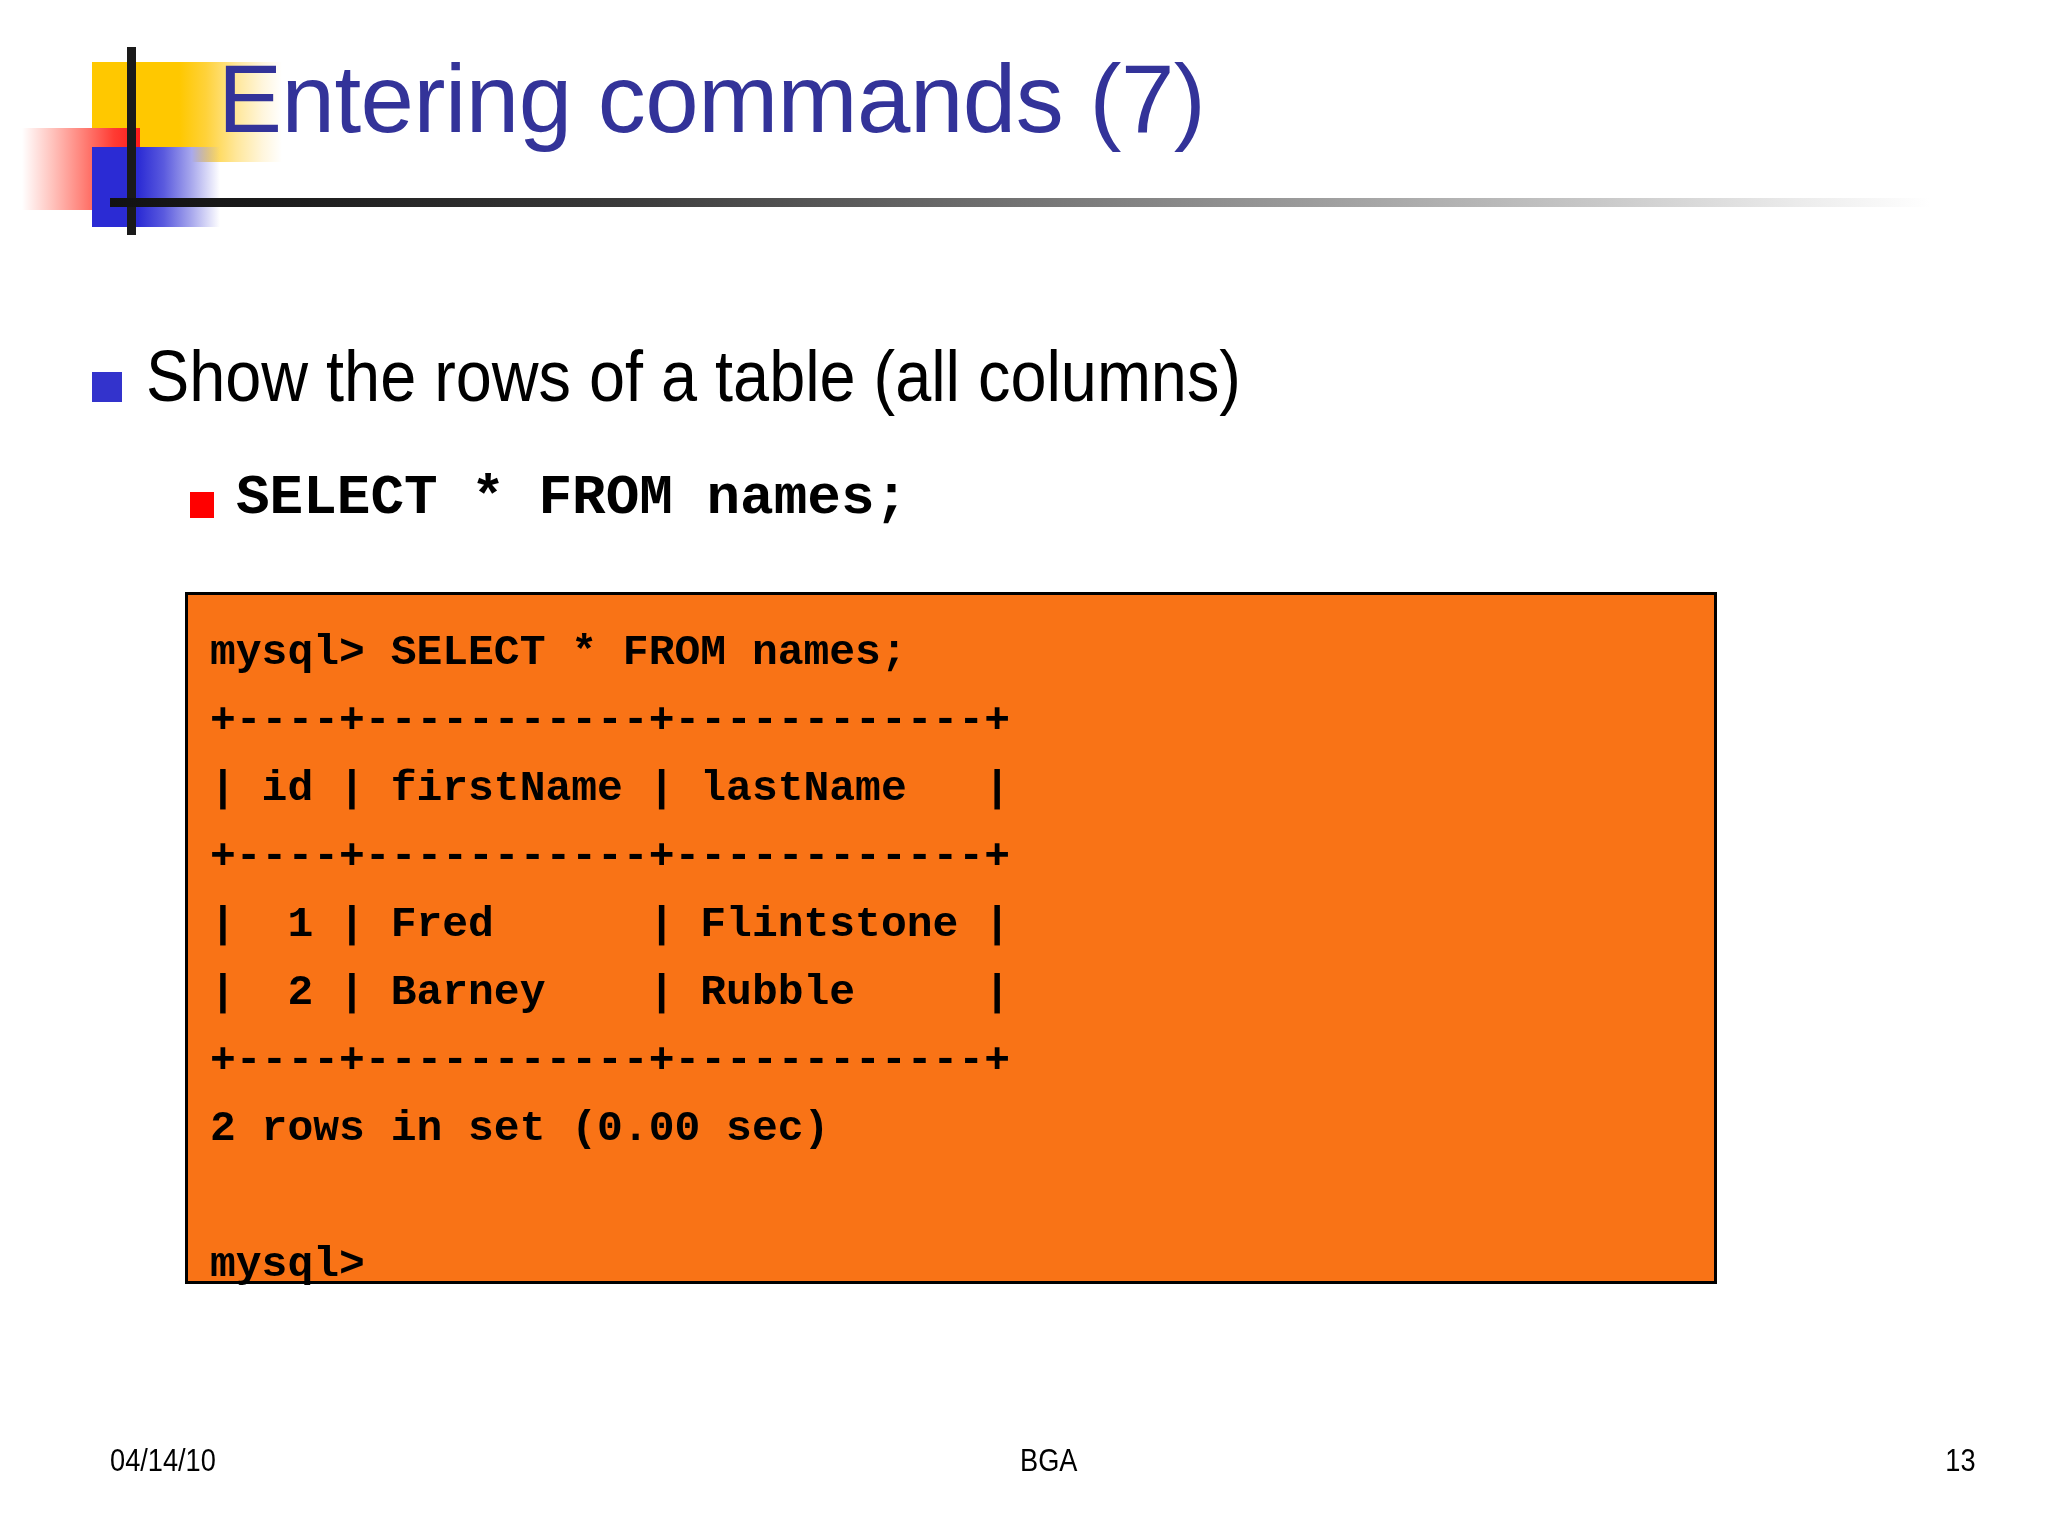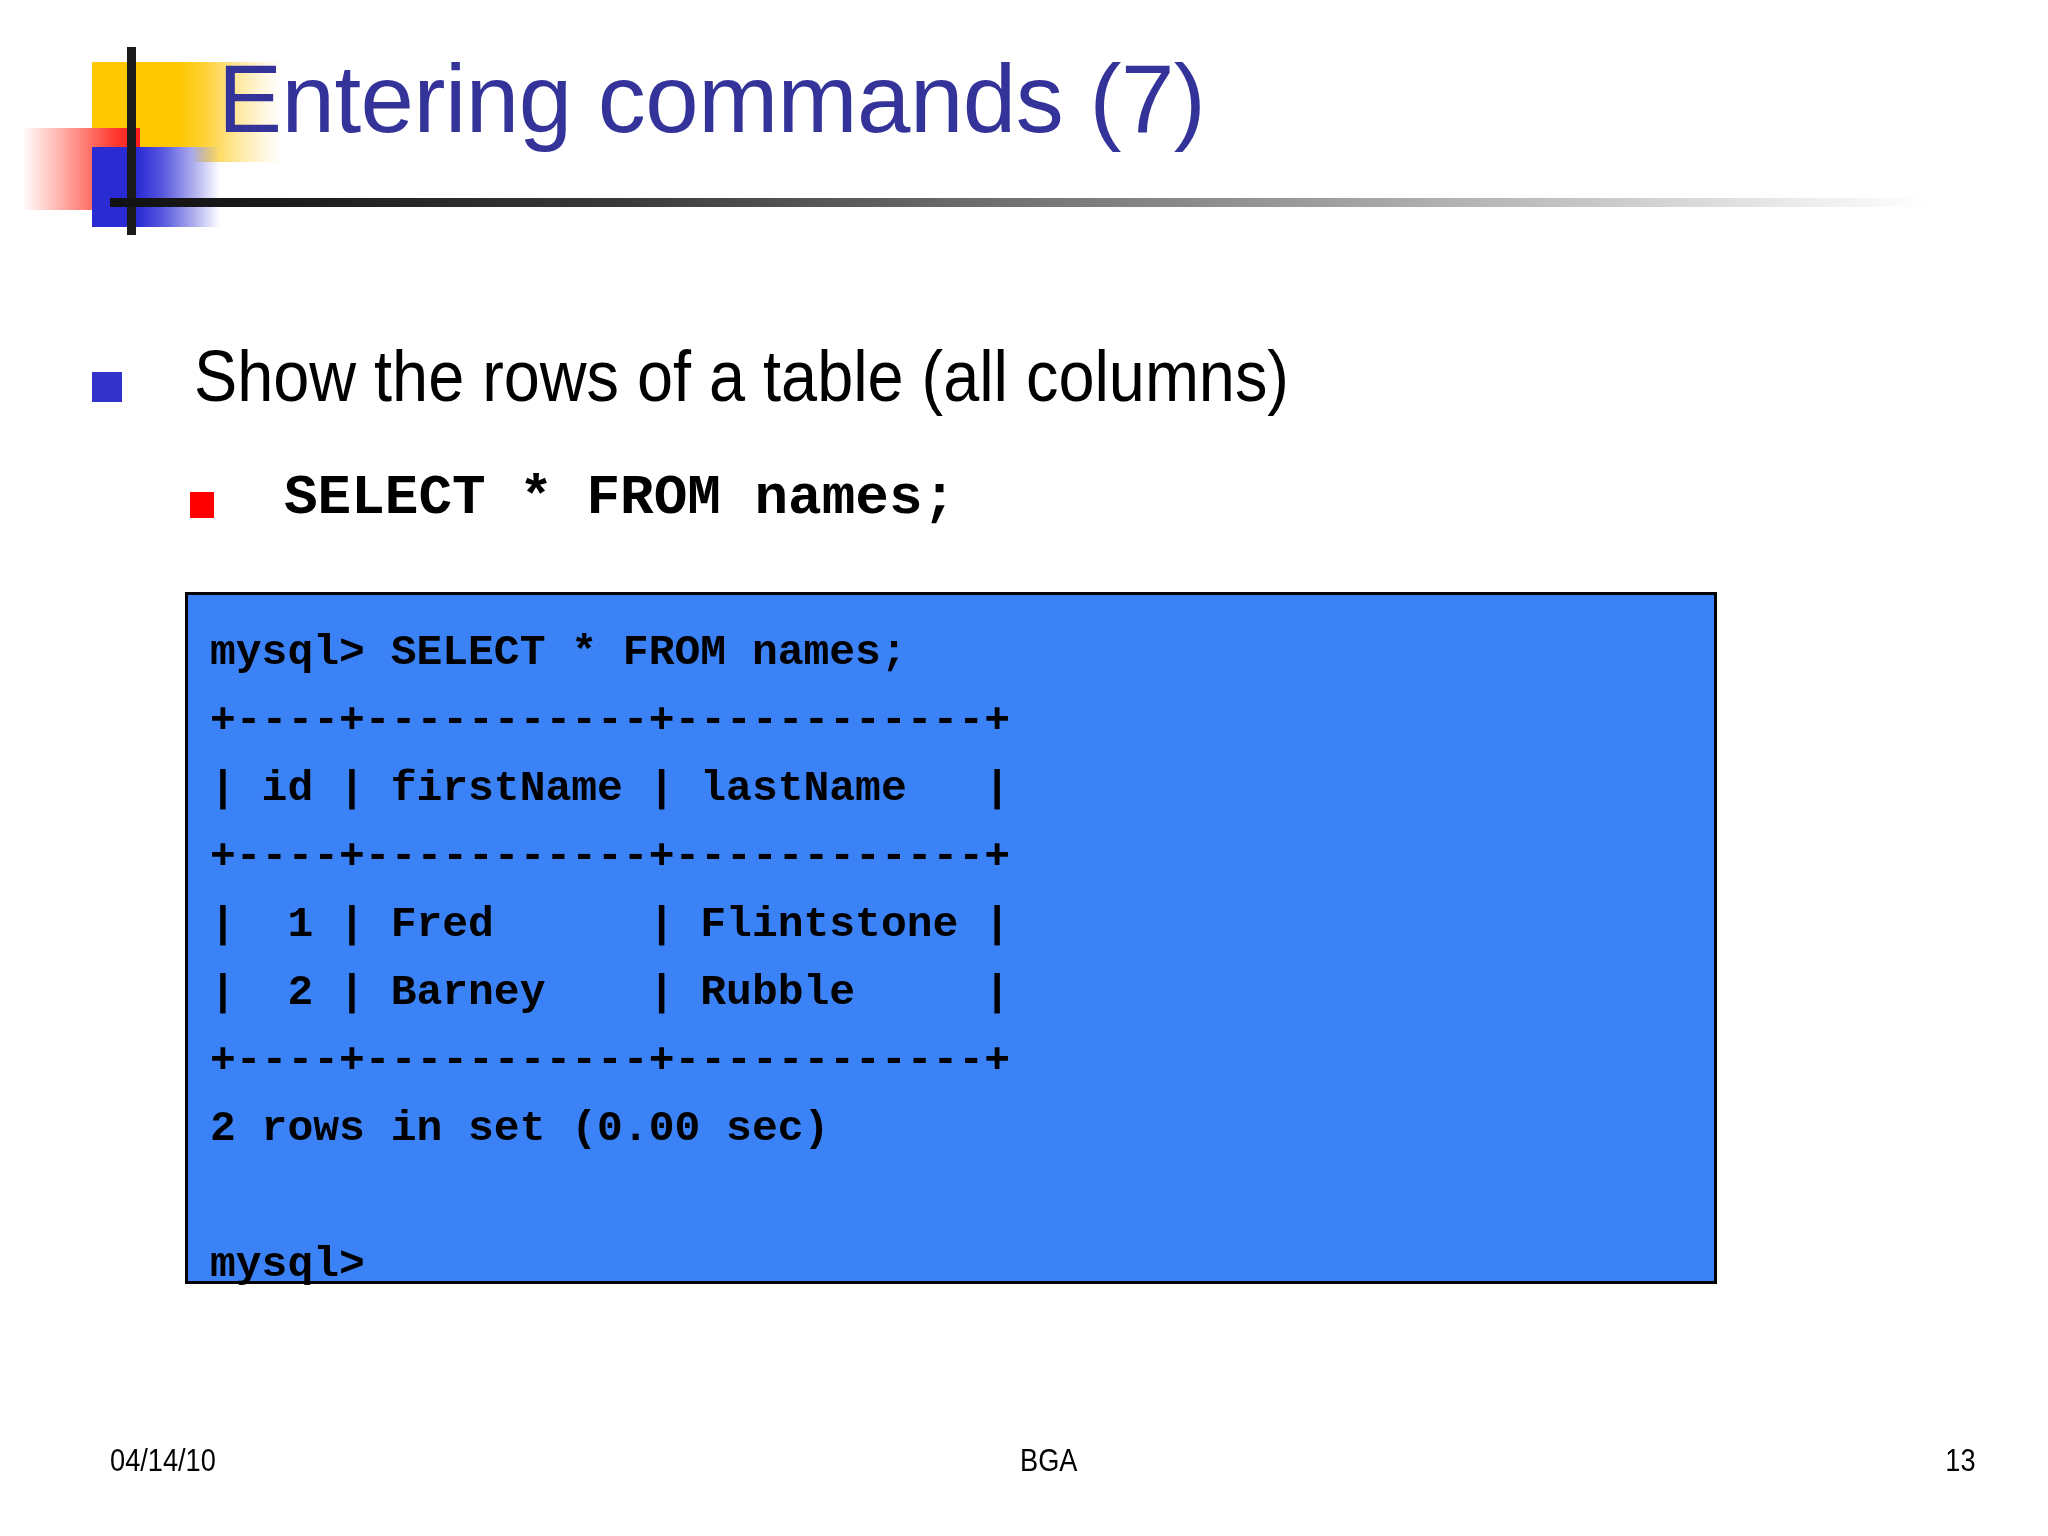--- a/index.html
+++ b/index.html
@@ -91,21 +91,20 @@
     position: absolute;
     left: 0;
     top: 0;
     width: 2048px;
   }
 
   .bullet-row {
     position: absolute;
     display: flex;
     align-items: flex-start;
-    gap: 48px;
   }
 
   
   #bullet-level1 {
     left: 92px;
     top: 340px;
   }
   #bullet-marker-level1 {
     width: 30px;
     height: 30px;
@@ -149,21 +148,21 @@
 
   
   #terminal-box {
     position: absolute;
     left: 185px;
     top: 592px;
     width: 1532px;
     height: 692px;
     border: 3px solid #000000;
     box-sizing: border-box;
-    background: #3b82f6;
+    background: #f97316;
   }
   #terminal-text {
     position: absolute;
     left: 22px;
     top: 24px;
     font-family: "Liberation Mono", "DejaVu Sans Mono", monospace;
     font-weight: bold;
     font-size: 43px;
     line-height: 68px;
     color: #000000;

